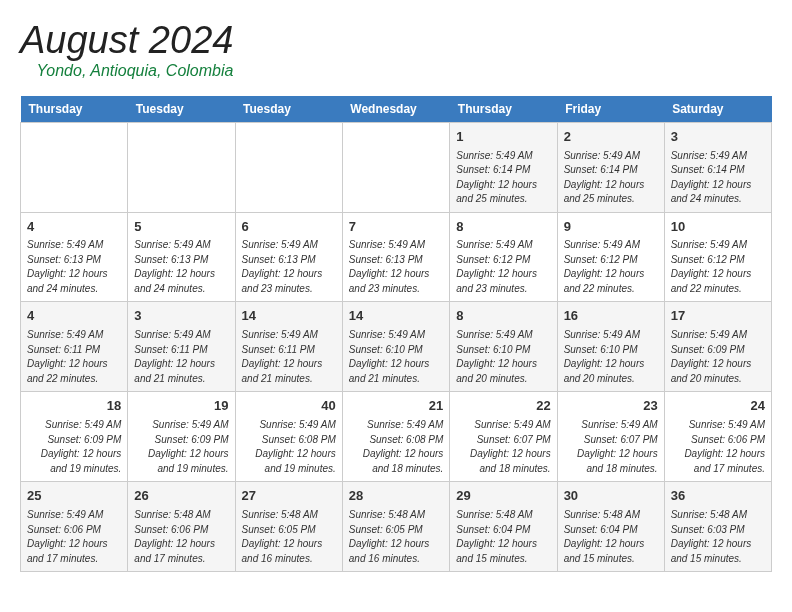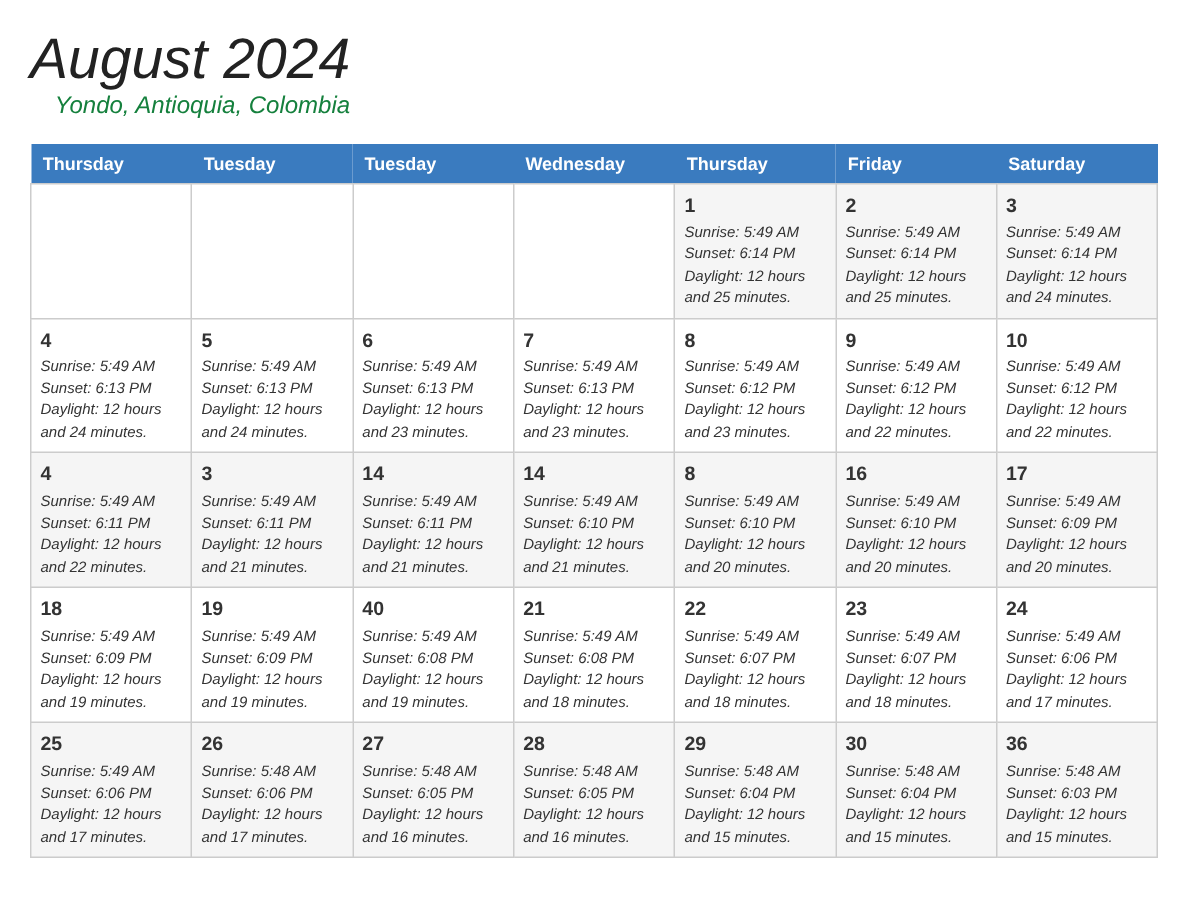--- a/index.html
+++ b/index.html
@@ -88,21 +88,21 @@
     td.empty {
       background: #fff !important;
     }
     tbody tr:nth-child(even) td {
       background: #fff;
     }
     
     .row-1 td { background: #f9f9f9; }
     .row-2 td { background: #fff; }
     .row-3 td { background: #f9f9f9; }
-    .row-4 td { background: #fff; }
+    .row-4 td { background: #fff; text-align: right; }
     .row-5 td { background: #f9f9f9; margin-left: 20px; }
   </style>
 </head>
 <body>
 
 <div class="header">
   <div class="title-block">
     <div class="month-year">August 2024</div>
     <div class="location">Yondo, Antioquia, Colombia</div>
   </div>

